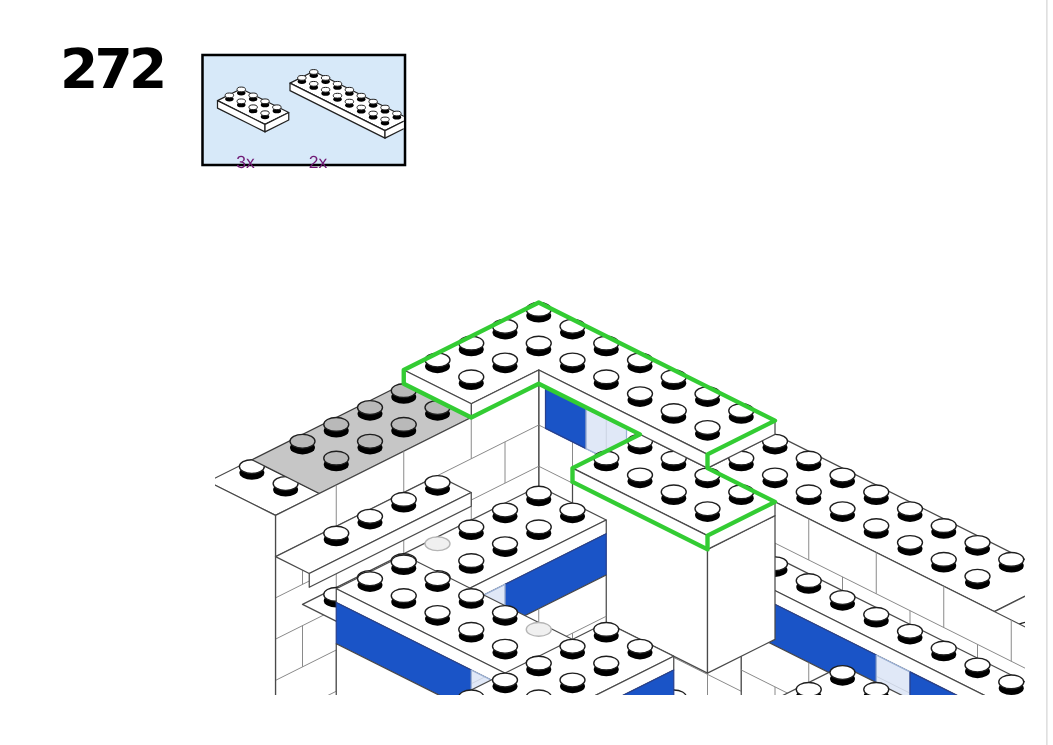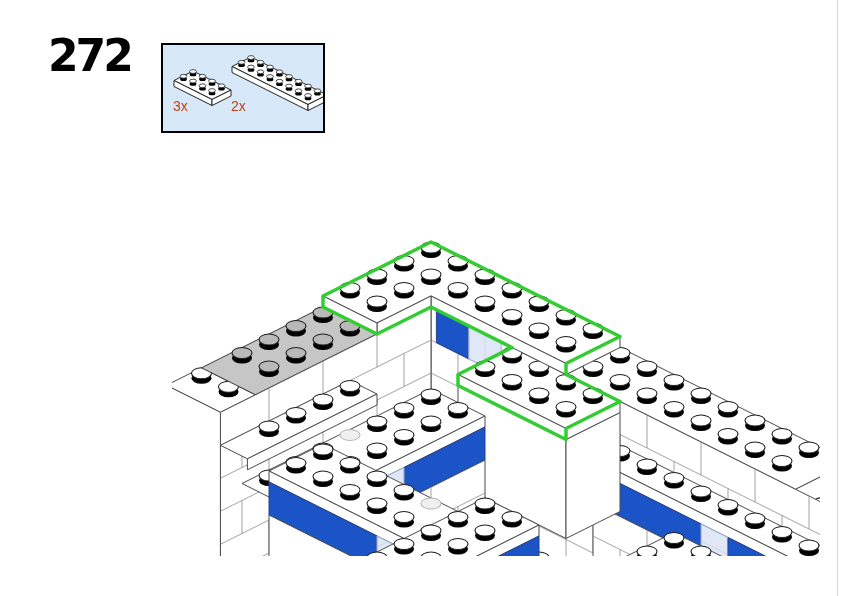--- a/index.html
+++ b/index.html
@@ -3,21 +3,21 @@
 <meta charset="utf-8">
 <style>
   html,body{margin:0;padding:0;background:#fff;}
   #page{position:relative;width:842px;height:596px;background:var(--page-bg,#fff);
         font-family:"Liberation Sans", sans-serif;overflow:hidden;}
   .step-number{position:absolute;left:48px;top:30px;font-size:44px;font-weight:bold;
         letter-spacing:-3px;color:var(--step-color,#000);font-family:"DejaVu Sans","Liberation Sans",sans-serif;}
   .parts-callout{position:absolute;left:161px;top:43px;width:164px;height:90px;
         background:var(--callout-bg,#d7e9f9);border:2px solid var(--callout-border,#000);box-sizing:border-box;}
   .parts-callout svg{position:absolute;left:0;top:0;}
-  .part-qty{position:absolute;top:53px;font-size:14px;color:#c2410c;}
+  .part-qty{position:absolute;top:76px;font-size:14px;color:#701a75;margin-left:16px;}
   .part-qty.q1{left:10px;}
   .part-qty.q2{left:68px;}
   .model-illustration{position:absolute;left:172px;top:224px;width:648px;height:332px;}
   .page-edge-line{position:absolute;left:837px;top:0;width:1px;height:596px;background:var(--edge-line,#d6d6d6);}
 </style>
 </head>
 <body>
 
 <div id="page">
 

